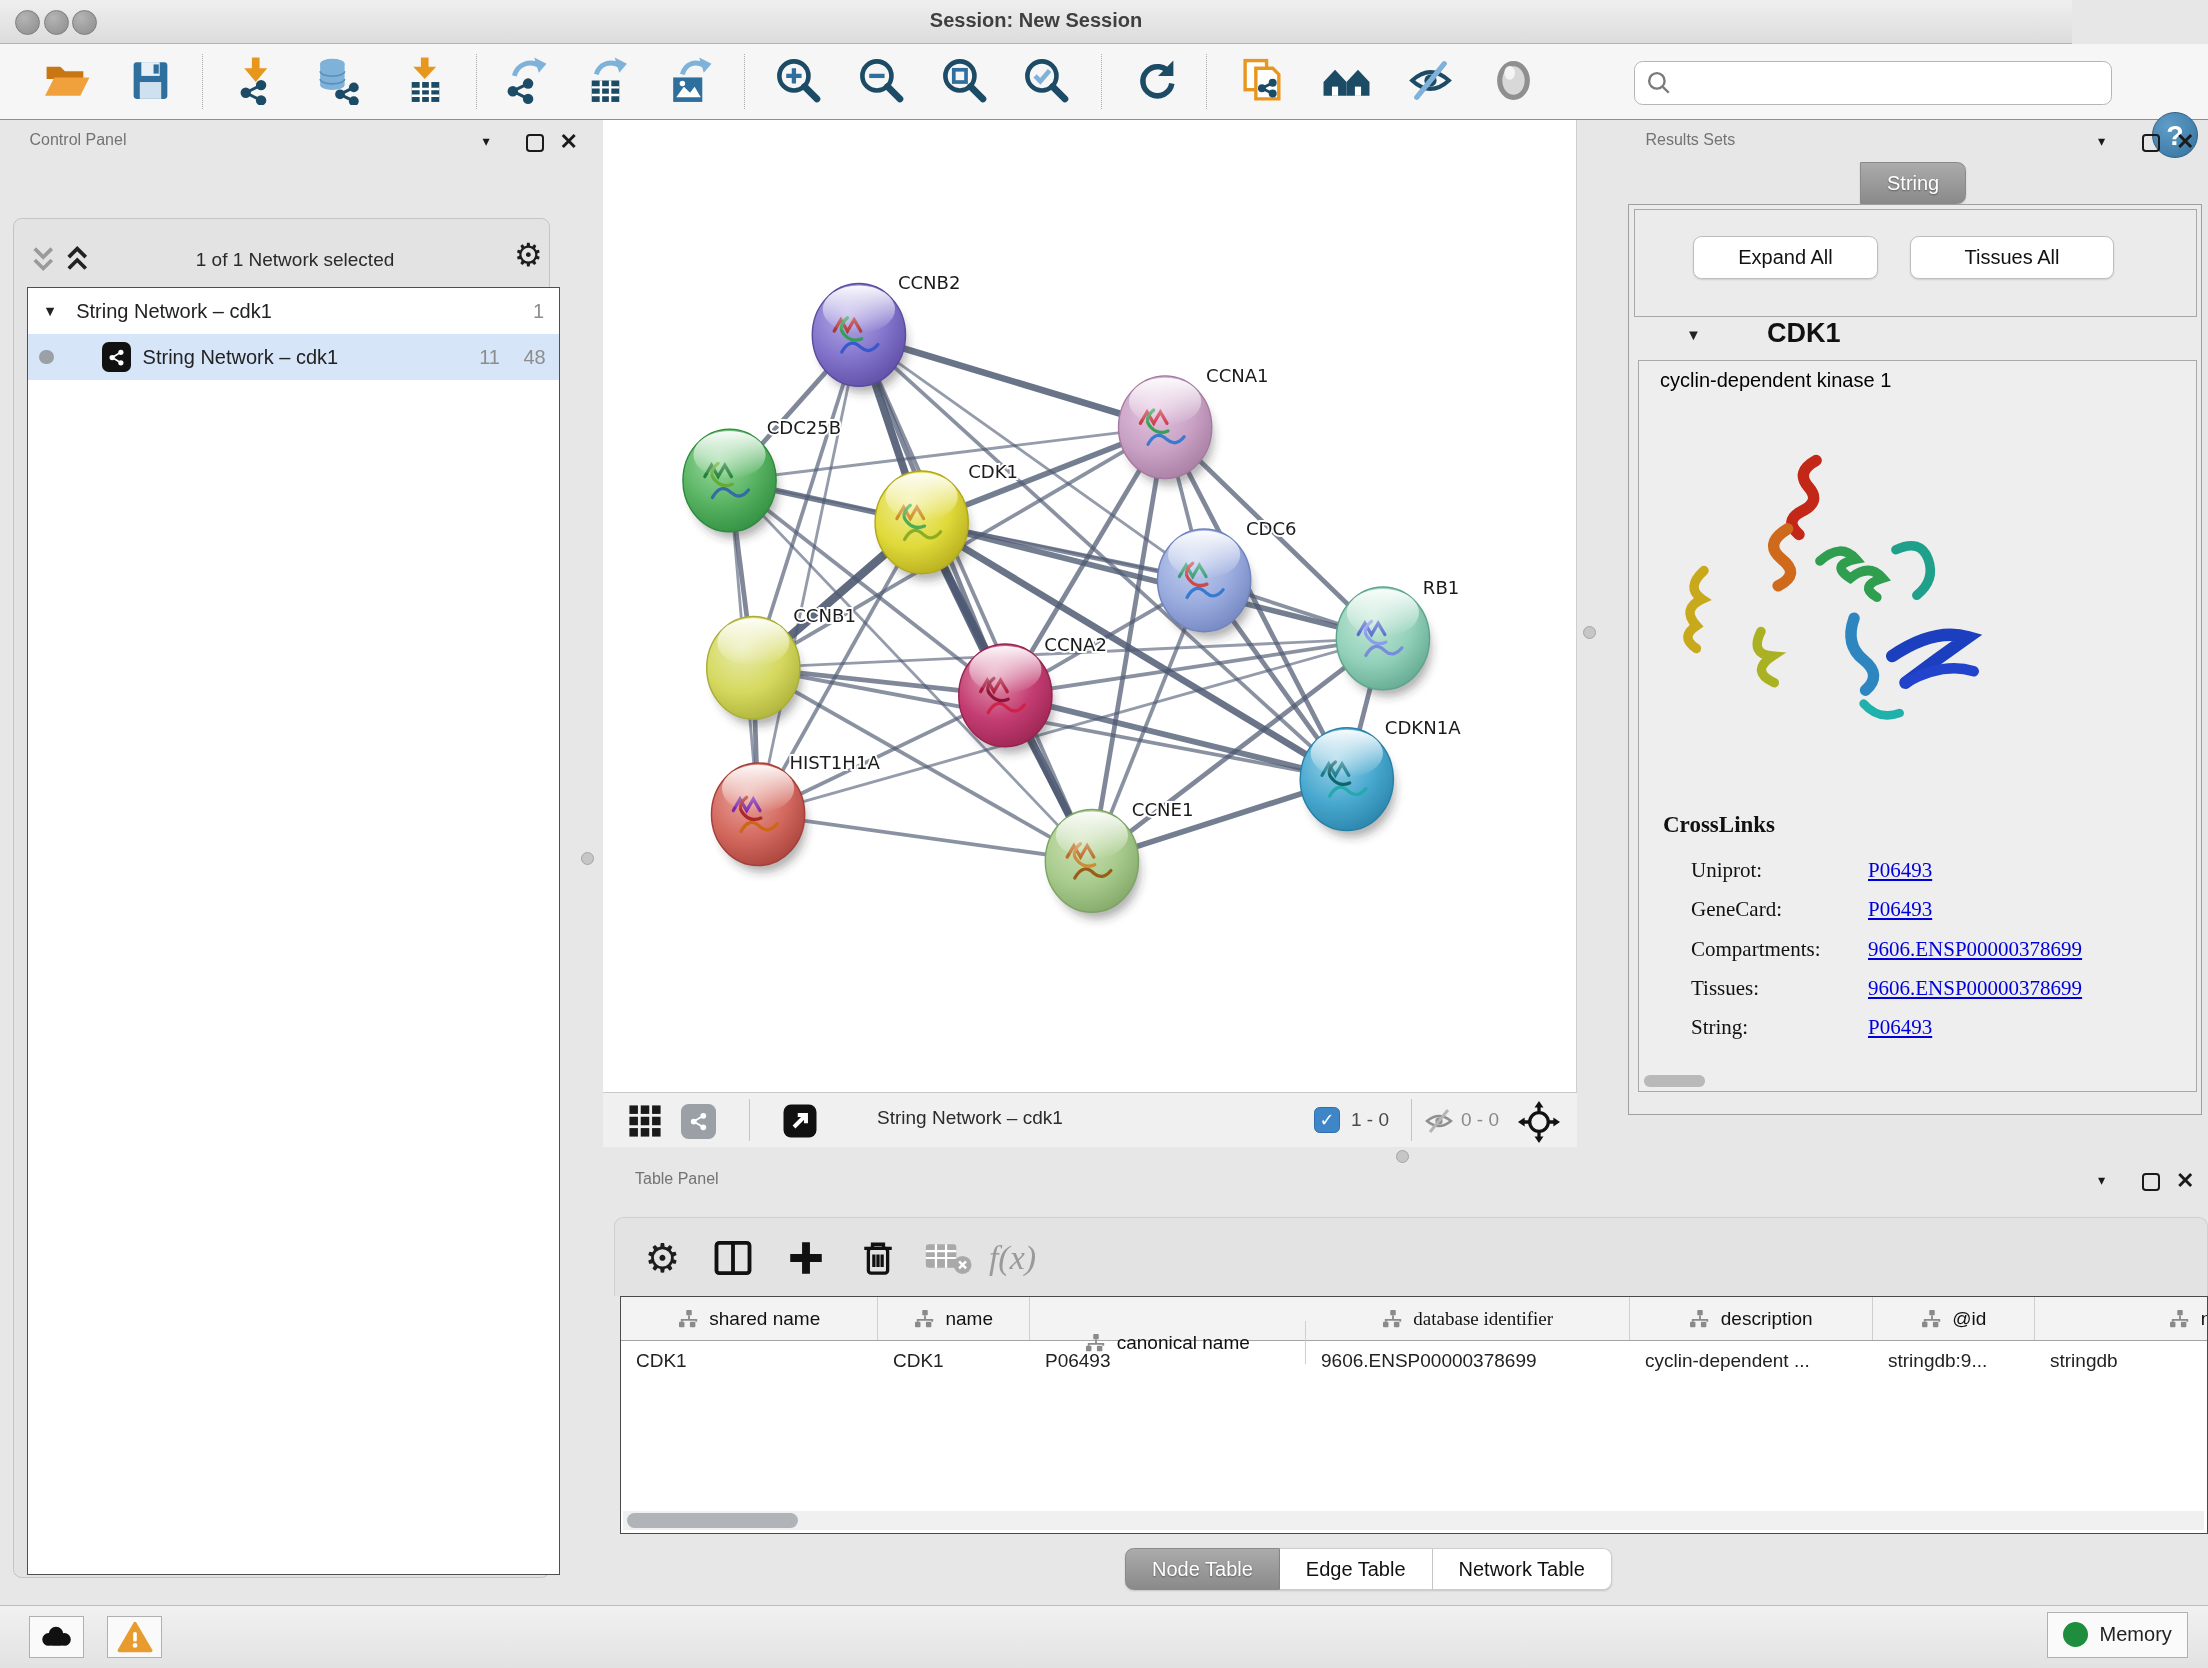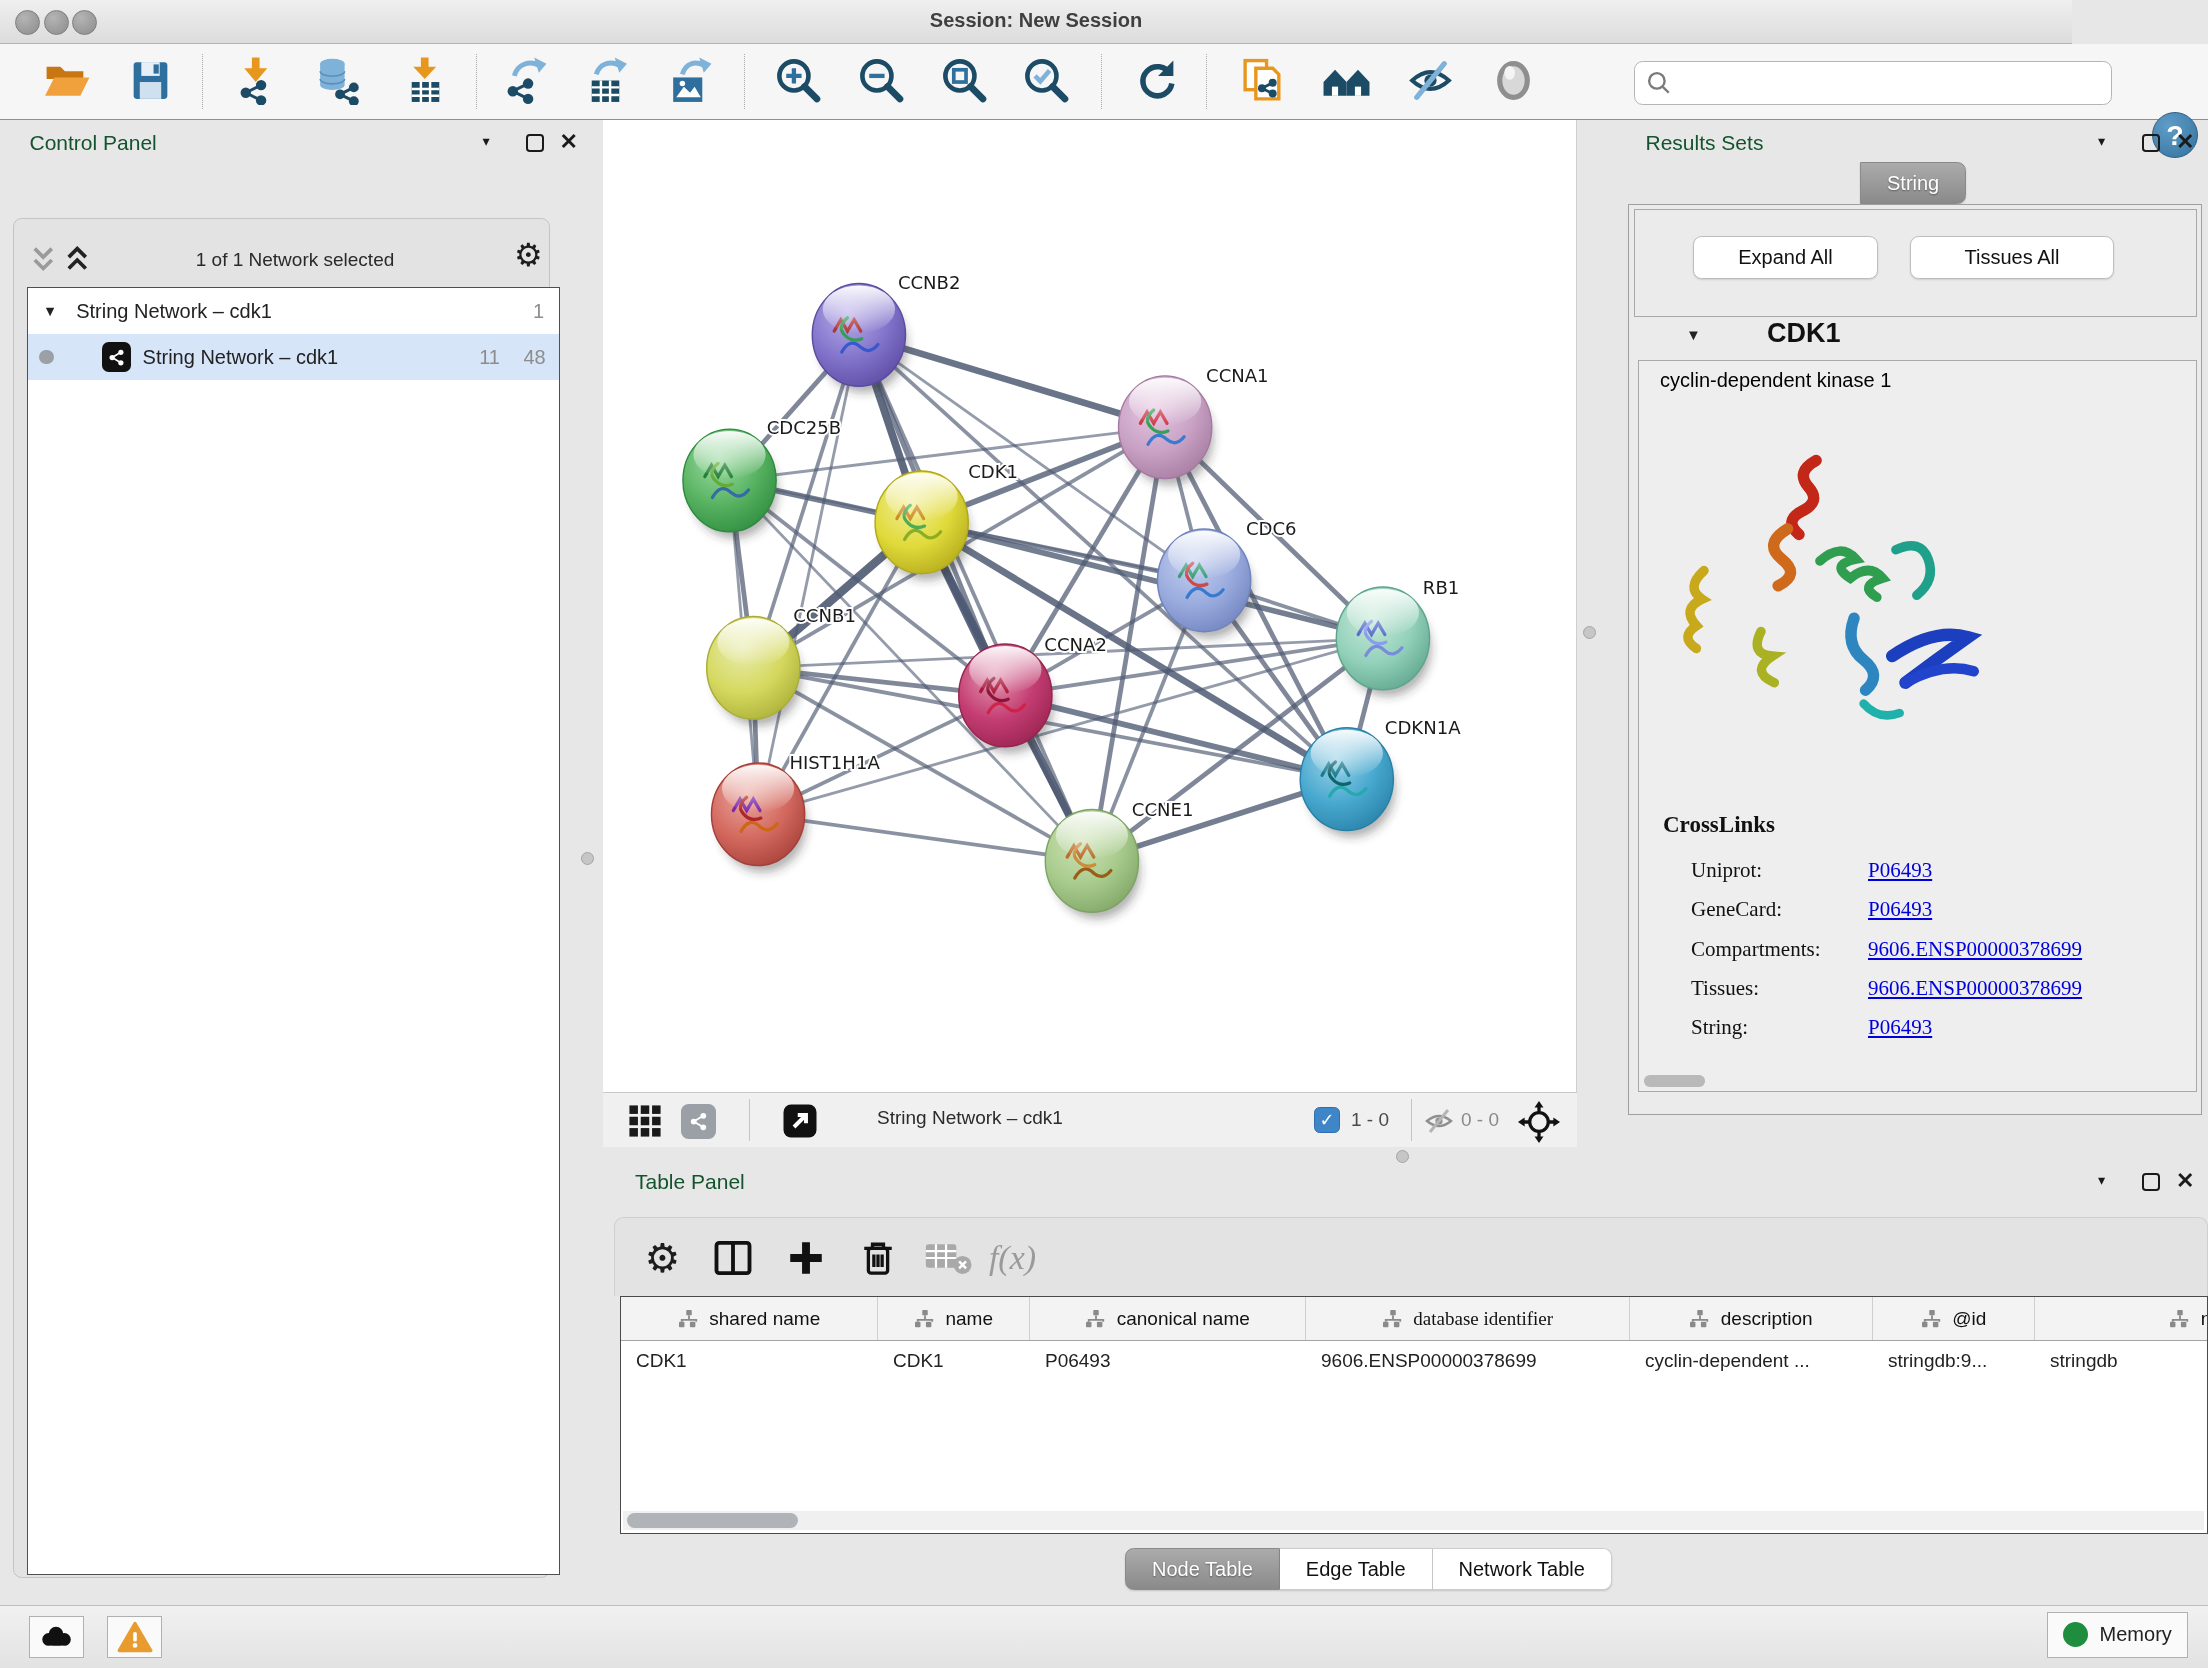--- a/index.html
+++ b/index.html
@@ -25,21 +25,21 @@
     border-left:1.9px dotted #a9a9a9}
   #searchbox{position:absolute;left:1634px;top:17px;width:478px;height:44px;
     background:#fff;border:1.9px solid #b5b5b5;border-radius:8.6px;display:flex;align-items:center;padding-left:9.5px}
   #searchbox input{border:none;outline:none;font-size:19px;width:409px;background:transparent;
     font-family:"Liberation Sans",sans-serif}
   #help-btn{position:absolute;left:2152px;top:68px;width:46px;height:46px;border-radius:50%;
     background:radial-gradient(circle at 35% 30%,#5f9cc8,#35719d);color:#fff;font-size:28.5px;
     font-weight:bold;display:flex;align-items:center;justify-content:center;border:1px solid #2c5f86}
 
   
-  .ptitle{font-size:21px;color:#14532d}
+  .ptitle{font-size:16px;color:#737373}
   .pico-tri{font-size:14.3px;color:#1a1a1a}
   .pico-box{display:inline-block;width:18px;height:18px;border:2.4px solid #1a1a1a;border-radius:3.8px}
   .pico-x{font-size:22px;font-weight:bold;color:#1a1a1a;line-height:18px}
 
   .tabbar{display:flex}
   .tab{padding:8.6px 26px;font-size:20px;background:#fff;border:1px solid #cdcdcd;
     border-left:none;color:#111;box-shadow:0 1px 1.9px rgba(0,0,0,.15)}
   .tab:first-child{border-left:1px solid #cdcdcd;border-radius:8.6px 0 0 8.6px}
   .tab:last-child{border-radius:0 8.6px 8.6px 0}
   .tab.sel{background:linear-gradient(#ababab,#8a8a8a);color:#fff;border-color:#8a8a8a;
@@ -760,21 +760,21 @@
             <g fill="#8a8a8a">
               <rect x="9" y="1" width="6" height="6" rx="1"></rect>
               <rect x="1" y="14" width="6" height="6" rx="1"></rect>
               <rect x="13" y="14" width="6" height="6" rx="1"></rect>
               <rect x="11" y="7" width="2" height="4"></rect>
               <path d="M3 14v-3h18v3h-2v-1H5v1z"></path>
             </g>
           </svg>
           <span>name</span>
         </div>
-        <div class="th" style="width: 276px;">
+        <div class="th" style="width: 276px; margin-top: 24px;">
           <svg viewBox="0 0 24 22" width="22" height="20">
             <g fill="#8a8a8a">
               <rect x="9" y="1" width="6" height="6" rx="1"></rect>
               <rect x="1" y="14" width="6" height="6" rx="1"></rect>
               <rect x="13" y="14" width="6" height="6" rx="1"></rect>
               <rect x="11" y="7" width="2" height="4"></rect>
               <path d="M3 14v-3h18v3h-2v-1H5v1z"></path>
             </g>
           </svg>
           <span>canonical name</span>

